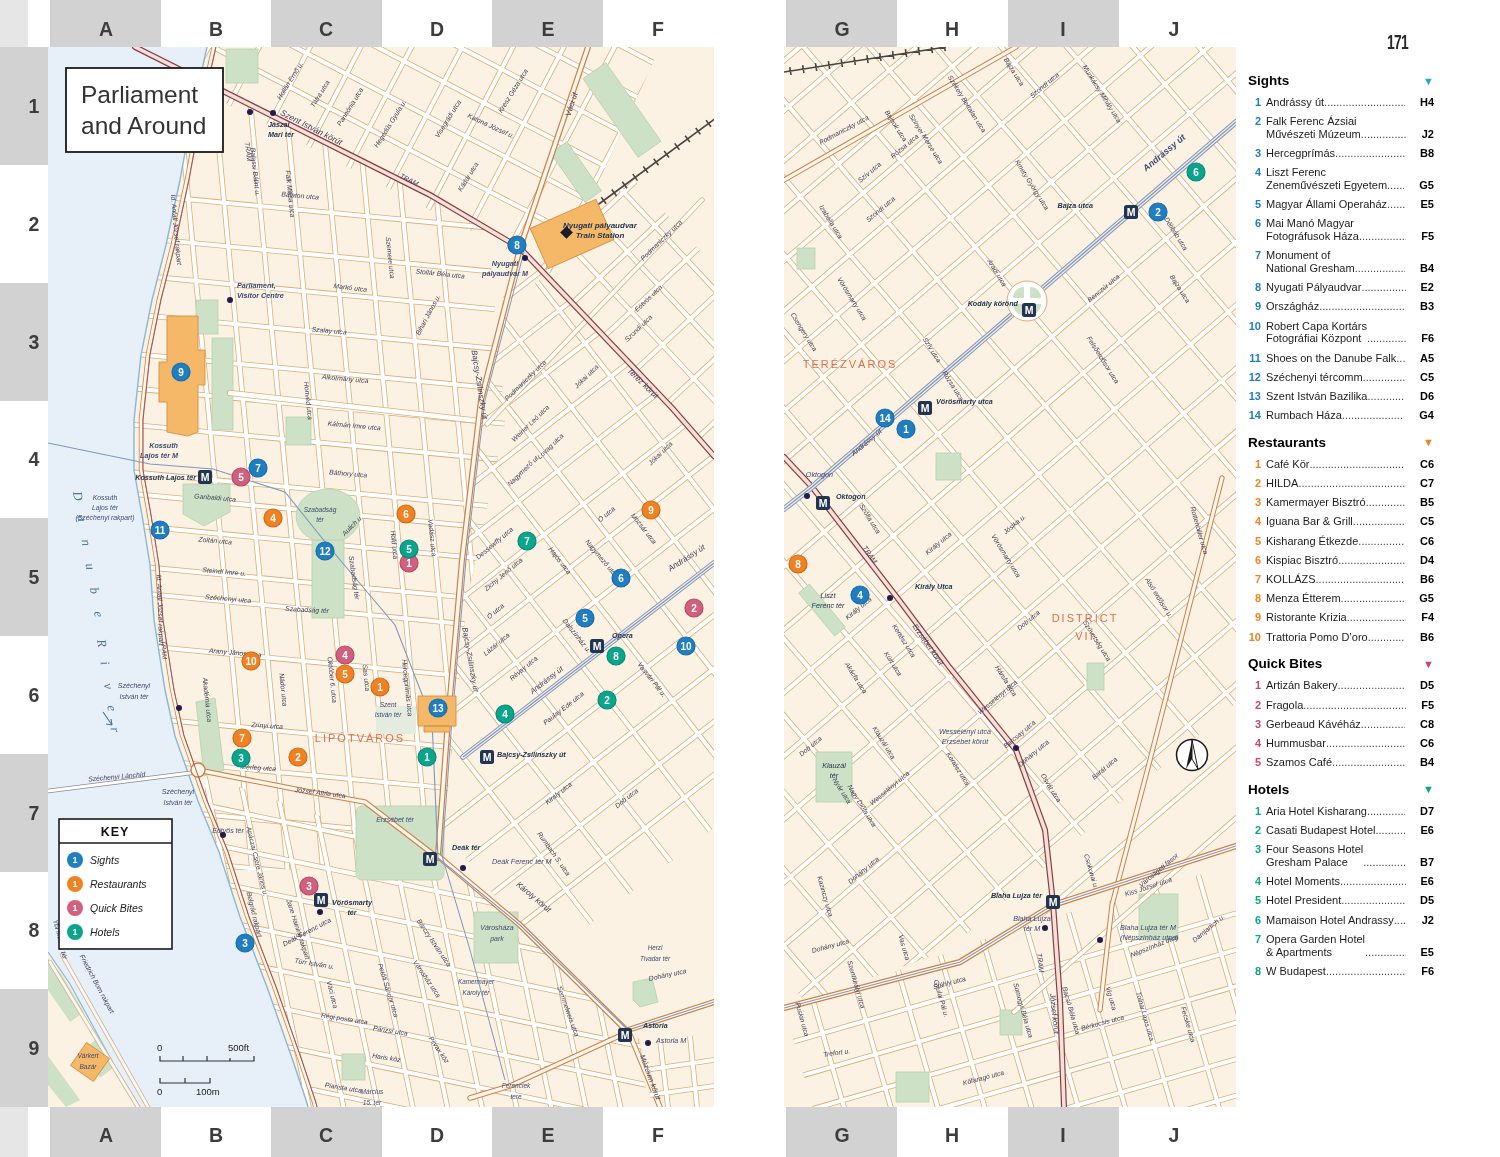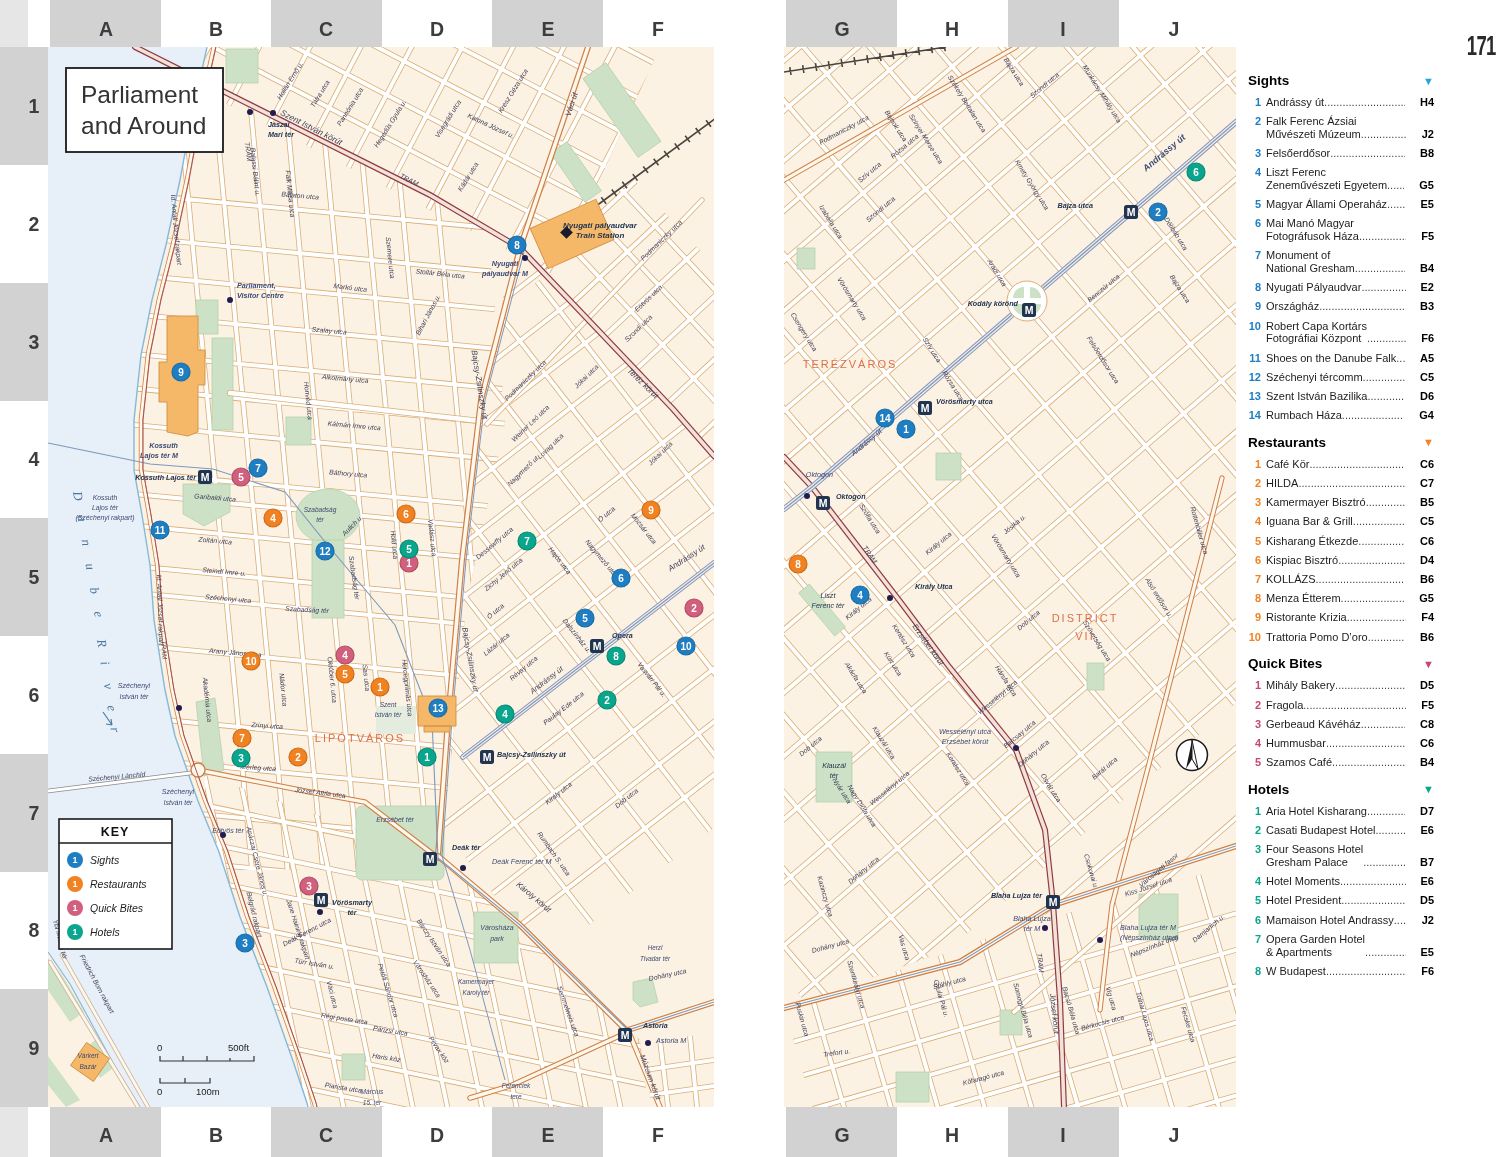--- a/index.html
+++ b/index.html
@@ -1,15 +1,15 @@
 <!DOCTYPE html>
 <html><head><meta charset="utf-8"><style>
 html,body{margin:0;padding:0;background:#fff;font-family:"Liberation Sans",sans-serif;}
 #page{position:relative;width:1500px;height:1157px;overflow:hidden;background:#fff;}
-#pgnum{position:absolute;left:1452px;top:30px;width:44px;text-align:center;font-size:28px;font-weight:bold;color:#2a2a2a;}
+#pgnum{position:absolute;left:1376px;top:30px;width:44px;text-align:left;font-size:21px;font-weight:bold;color:#2a2a2a;}
 #pgnum span{display:inline-block;transform:scaleX(.66);transform-origin:100% 50%;letter-spacing:-1px;}
 #sb{position:absolute;left:1248px;top:73px;width:186px;font-size:11px;color:#1c1c1c;}
 #sb .h{display:flex;justify-content:space-between;align-items:center;font-size:13.5px;font-weight:bold;margin:13px 0 8px 0;color:#000;}
 #sb .h:first-child{margin-top:0;}
 #sb .tri{font-size:11px;}
 #sb .e{display:flex;align-items:baseline;line-height:12.7px;margin-bottom:6.5px;}
 #sb .e2{align-items:flex-end;}
 #sb .e2 .n{align-self:flex-start;}
 #sb .n{flex:none;width:13px;text-align:right;font-weight:bold;margin-right:5px;}
 #sb .t{flex:none;max-width:140px;white-space:pre-line;}
@@ -1145,21 +1145,21 @@
       </div>
       <div class="e e2">
         <span class="n" style="color:#1f7dc2">2</span>
         <span class="t">Falk Ferenc Ázsiai
 Művészeti Múzeum</span>
         <span class="d"></span>
         <span class="r">J2</span>
       </div>
       <div class="e">
         <span class="n" style="color:#1f7dc2">3</span>
-        <span class="t">Felsőerdősor</span>
+        <span class="t">Hercegprímás</span>
         <span class="d"></span>
         <span class="r">B8</span>
       </div>
       <div class="e e2">
         <span class="n" style="color:#1f7dc2">4</span>
         <span class="t">Liszt Ferenc
 Zeneművészeti Egyetem</span>
         <span class="d"></span>
         <span class="r">G5</span>
       </div>
@@ -1291,21 +1291,21 @@
         <span class="d"></span>
         <span class="r">B6</span>
       </div>
 
   <div class="h">
         <span>Quick Bites</span>
         <span class="tri" style="color:#c5496c">▼</span>
       </div>
   <div class="e">
         <span class="n" style="color:#c5496c">1</span>
-        <span class="t">Mihály Bakery</span>
+        <span class="t">Artizán Bakery</span>
         <span class="d"></span>
         <span class="r">D5</span>
       </div>
       <div class="e">
         <span class="n" style="color:#c5496c">2</span>
         <span class="t">Fragola</span>
         <span class="d"></span>
         <span class="r">F5</span>
       </div>
       <div class="e">

